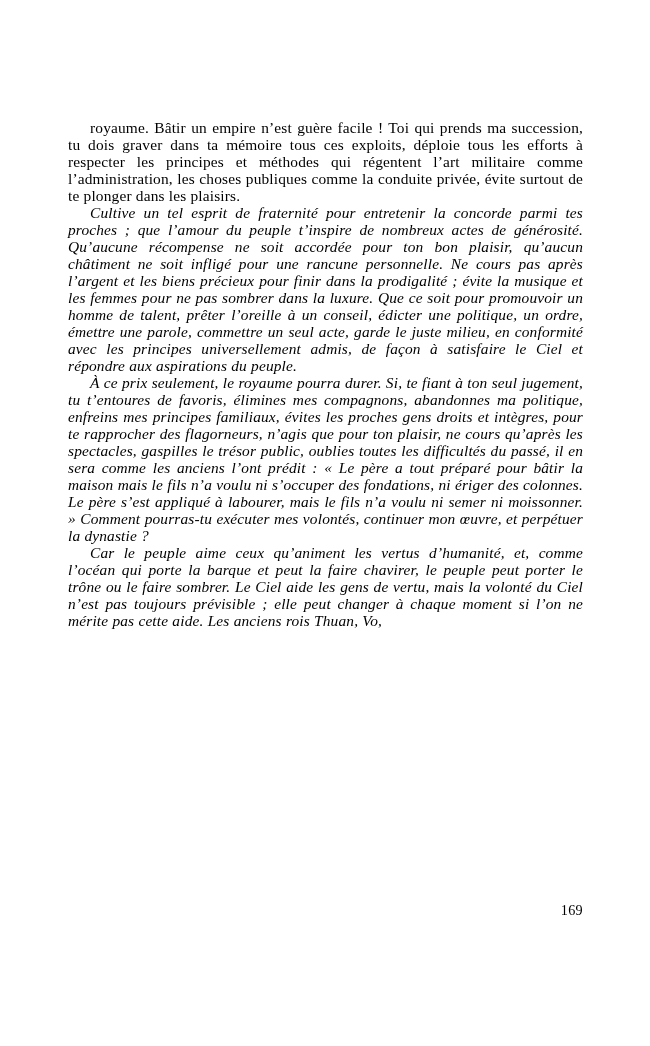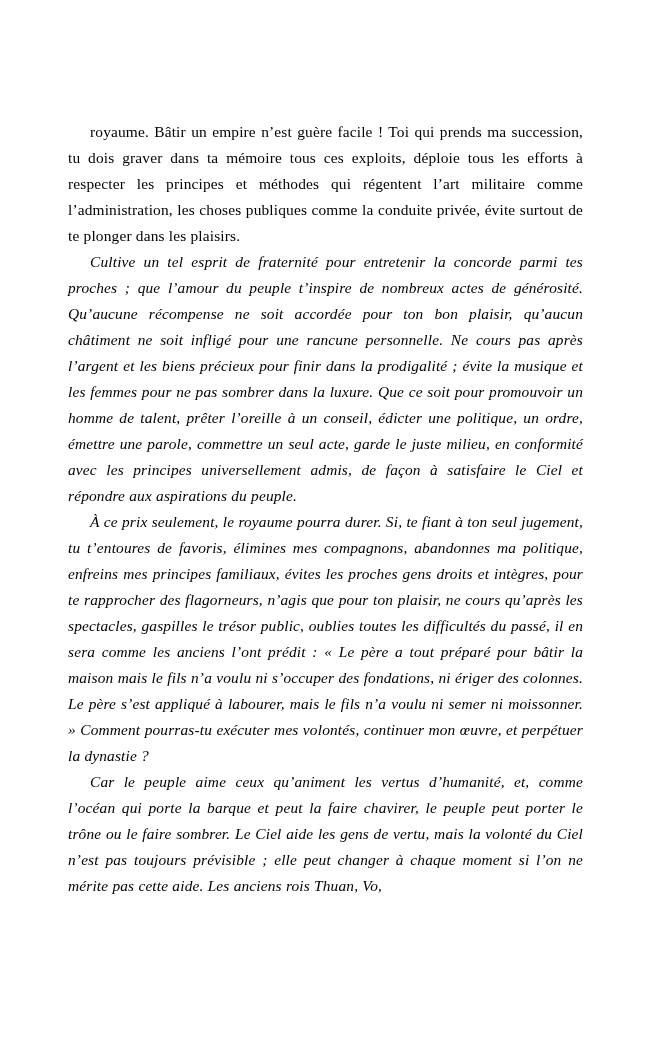--- a/index.html
+++ b/index.html
@@ -24,21 +24,21 @@
     position: absolute;
     left: 68px;
     top: 119px;
     width: 515px;
   }
   .para {
     margin: 0;
     text-indent: 22px;
     text-align: justify;
     font-size: 15.4px;
-    line-height: 26px;
+    line-height: 17px;
     letter-spacing: 0.01em;
     word-spacing: 0.01em;
     hyphens: none;
     -webkit-hyphens: none;
   }
   .para + .para {
     margin-top: 0;
     font-style: italic;
   }
   .page-number {
@@ -57,14 +57,15 @@
 
 <div class="page">
 
   <div class="text-block">
     <p class="para">royaume. Bâtir un empire n’est guère facile ! Toi qui prends ma succession, tu dois graver dans ta mémoire tous ces exploits, déploie tous les efforts à respecter les principes et méthodes qui régentent l’art militaire comme l’administration, les choses publiques comme la conduite privée, évite surtout de te plonger dans les plaisirs.</p>
     <p class="para">Cultive un tel esprit de fraternité pour entretenir la concorde parmi tes proches ; que l’amour du peuple t’inspire de nombreux actes de générosité. Qu’aucune récompense ne soit accordée pour ton bon plaisir, qu’aucun châtiment ne soit infligé pour une rancune personnelle. Ne cours pas après l’argent et les biens précieux pour finir dans la prodigalité ; évite la musique et les femmes pour ne pas sombrer dans la luxure. Que ce soit pour promouvoir un homme de talent, prêter l’oreille à un conseil, édicter une politique, un ordre, émettre une parole, commettre un seul acte, garde le juste milieu, en conformité avec les principes universellement admis, de façon à satisfaire le Ciel et répondre aux aspirations du peuple.</p>
     <p class="para">À ce prix seulement, le royaume pourra durer. Si, te fiant à ton seul jugement, tu t’entoures de favoris, élimines mes compagnons, abandonnes ma politique, enfreins mes principes familiaux, évites les proches gens droits et intègres, pour te rapprocher des flagorneurs, n’agis que pour ton plaisir, ne cours qu’après les spectacles, gaspilles le trésor public, oublies toutes les difficultés du passé, il en sera comme les anciens l’ont prédit : « Le père a tout préparé pour bâtir la maison mais le fils n’a voulu ni s’occuper des fondations, ni ériger des colonnes. Le père s’est appliqué à labourer, mais le fils n’a voulu ni semer ni moissonner. » Comment pourras-tu exécuter mes volontés, continuer mon œuvre, et perpétuer la dynastie ?</p>
     <p class="para">Car le peuple aime ceux qu’animent les vertus d’humanité, et, comme l’océan qui porte la barque et peut la faire chavirer, le peuple peut porter le trône ou le faire sombrer. Le Ciel aide les gens de vertu, mais la volonté du Ciel n’est pas toujours prévisible ; elle peut changer à chaque moment si l’on ne mérite pas cette aide. Les anciens rois Thuan, Vo,</p>
   </div>
 
+  <div class="page-number">169</div>
 
 </div>
 
 </body></html>

